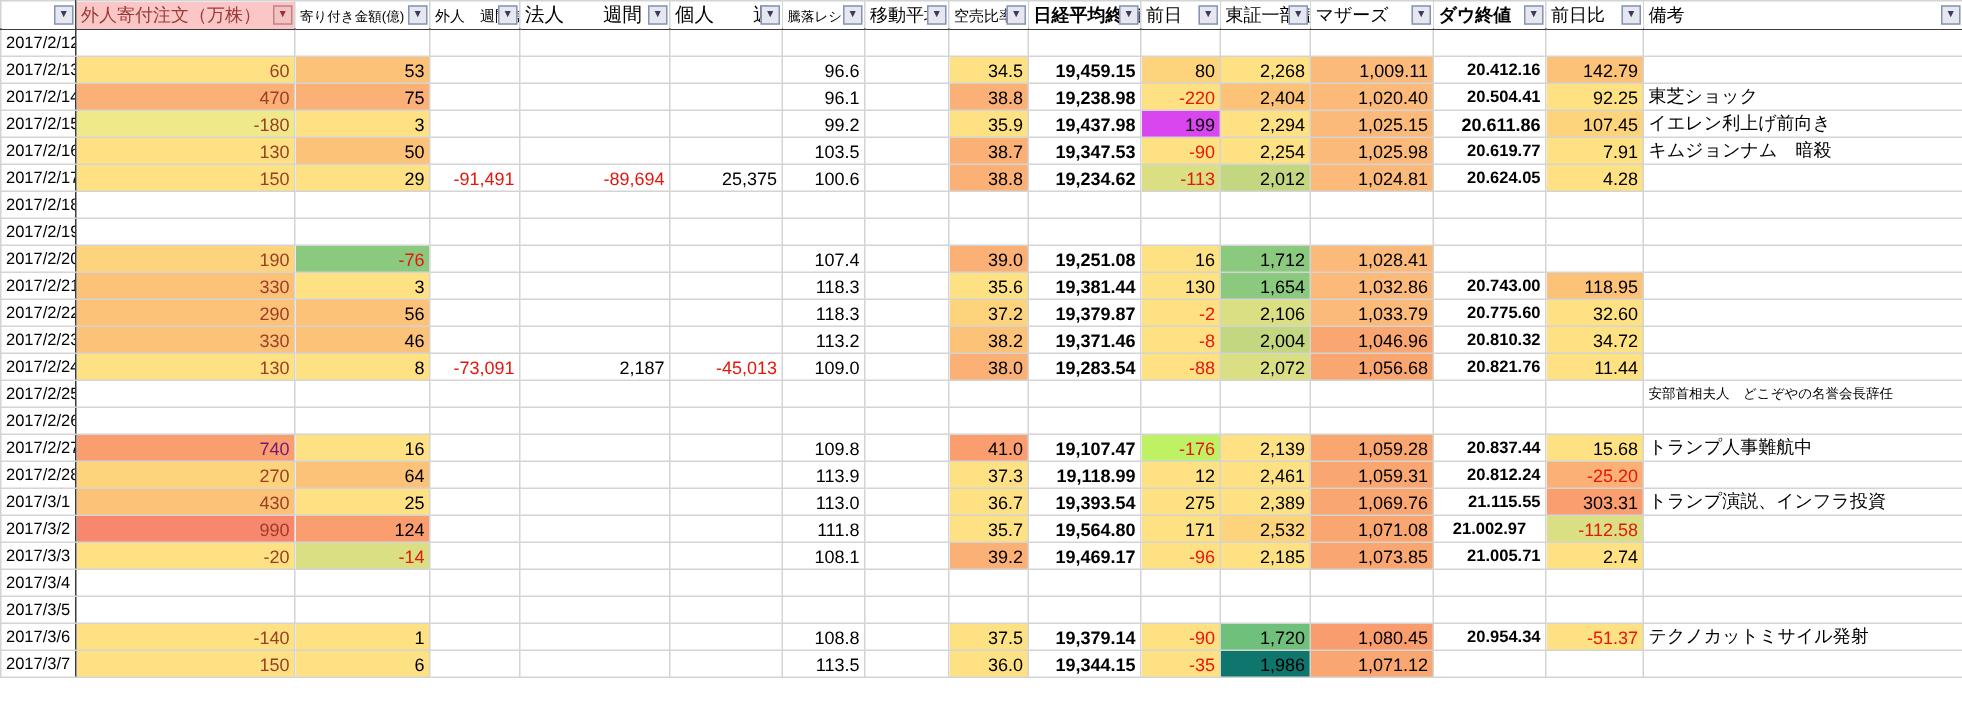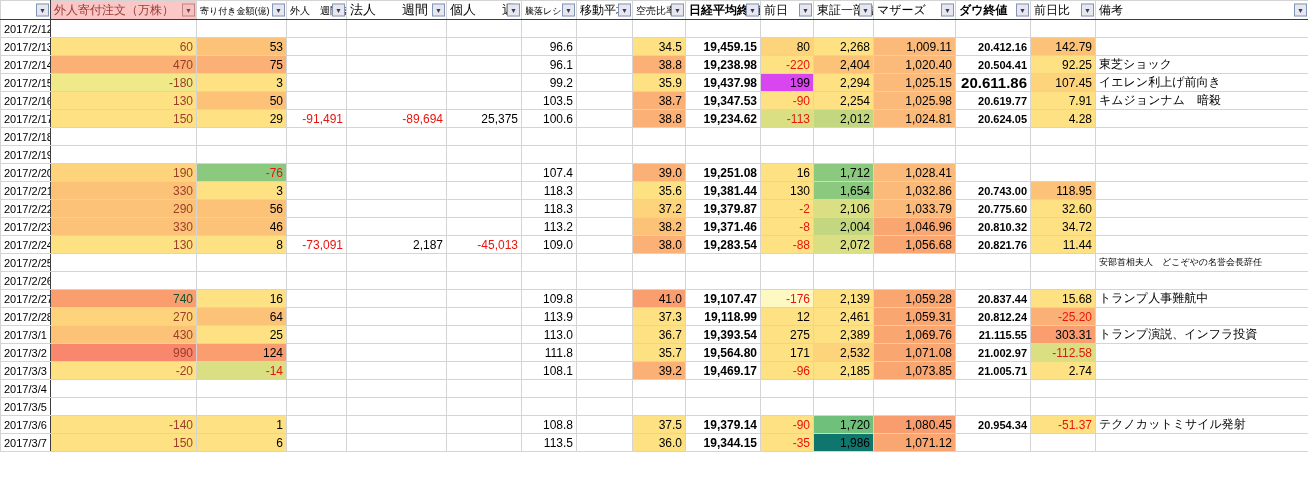--- a/index.html
+++ b/index.html
@@ -137,21 +137,21 @@
         <td class="num" data-name="cell-gw"></td>
         <td class="num" data-name="cell-hw"></td>
         <td class="num" data-name="cell-kw"></td>
         <td class="num" data-name="cell-toraku">99.2</td>
         <td class="num" data-name="cell-ido"></td>
         <td class="num" data-name="cell-kara" style="background: rgb(254, 225, 130);">35.9</td>
         <td class="num bold" data-name="cell-nikkei">19,437.98</td>
         <td class="num" data-name="cell-zenjitsu" style="background: #d946ef; margin-top: 12px;">199</td>
         <td class="num" data-name="cell-tosho" style="background: rgb(254, 225, 130);">2,294</td>
         <td class="num" data-name="cell-mothers" style="background: rgb(251, 185, 122);">1,025.15</td>
-        <td class="num bold" data-name="cell-dow" style="font-size: 15px;">20.611.86</td>
+        <td class="num bold" data-name="cell-dow" style="font-size: 12px;">20.611.86</td>
         <td class="num" data-name="cell-dowzen" style="background: rgb(253, 212, 124);">107.45</td>
         <td class="left last" data-name="cell-biko">イエレン利上げ前向き</td>
       </tr>
       <tr data-name="table-row">
         <td class="c-date left fs11" data-name="cell-date">2017/2/16</td>
         <td class="num" data-name="cell-gaijin" style="background: rgb(254, 225, 130); color: rgb(156, 61, 40);">130</td>
         <td class="num" data-name="cell-yoritsuki" style="background: rgb(252, 194, 120);">50</td>
         <td class="num" data-name="cell-gw"></td>
         <td class="num" data-name="cell-hw"></td>
         <td class="num" data-name="cell-kw"></td>
@@ -341,30 +341,30 @@
         <td class="num bold" data-name="cell-nikkei"></td>
         <td class="num" data-name="cell-zenjitsu"></td>
         <td class="num" data-name="cell-tosho"></td>
         <td class="num" data-name="cell-mothers"></td>
         <td class="num bold" data-name="cell-dow"></td>
         <td class="num" data-name="cell-dowzen"></td>
         <td class="left last" data-name="cell-biko"></td>
       </tr>
       <tr data-name="table-row">
         <td class="c-date left fs11" data-name="cell-date">2017/2/27</td>
-        <td class="num" data-name="cell-gaijin" style="background: rgb(250, 158, 112); color: #14532d;">740</td>
+        <td class="num" data-name="cell-gaijin" style="background: rgb(250, 158, 112); color: #701a75;">740</td>
         <td class="num" data-name="cell-yoritsuki" style="background: rgb(254, 225, 130);">16</td>
         <td class="num" data-name="cell-gw"></td>
         <td class="num" data-name="cell-hw"></td>
         <td class="num" data-name="cell-kw"></td>
         <td class="num" data-name="cell-toraku">109.8</td>
         <td class="num" data-name="cell-ido"></td>
         <td class="num" data-name="cell-kara" style="background: rgb(250, 158, 112);">41.0</td>
         <td class="num bold" data-name="cell-nikkei">19,107.47</td>
-        <td class="num" data-name="cell-zenjitsu" style="background: #fef9c3; color: rgb(232, 21, 13);">-176</td>
+        <td class="num" data-name="cell-zenjitsu" style="background: #bef264; color: rgb(232, 21, 13);">-176</td>
         <td class="num" data-name="cell-tosho" style="background: rgb(254, 225, 130);">2,139</td>
         <td class="num" data-name="cell-mothers" style="background: rgb(250, 166, 113);">1,059.28</td>
         <td class="num bold" data-name="cell-dow" style="font-size: 11px;">20.837.44</td>
         <td class="num" data-name="cell-dowzen" style="background: rgb(254, 225, 130);">15.68</td>
         <td class="left last" data-name="cell-biko">トランプ人事難航中</td>
       </tr>
       <tr data-name="table-row">
         <td class="c-date left fs11" data-name="cell-date">2017/2/28</td>
         <td class="num" data-name="cell-gaijin" style="background: rgb(253, 212, 124); color: rgb(156, 61, 40);">270</td>
         <td class="num" data-name="cell-yoritsuki" style="background: rgb(252, 194, 120);">64</td>
@@ -407,21 +407,21 @@
         <td class="num" data-name="cell-gw"></td>
         <td class="num" data-name="cell-hw"></td>
         <td class="num" data-name="cell-kw"></td>
         <td class="num" data-name="cell-toraku">111.8</td>
         <td class="num" data-name="cell-ido"></td>
         <td class="num" data-name="cell-kara" style="background: rgb(254, 225, 130);">35.7</td>
         <td class="num bold" data-name="cell-nikkei">19,564.80</td>
         <td class="num" data-name="cell-zenjitsu" style="background: rgb(254, 225, 130); margin-left: 20px;">171</td>
         <td class="num" data-name="cell-tosho" style="background: rgb(253, 212, 124);">2,532</td>
         <td class="num" data-name="cell-mothers" style="background: rgb(250, 166, 113);">1,071.08</td>
-        <td class="num bold" data-name="cell-dow" style="font-size: 11px;">21.002.97</td>
+        <td class="num bold" data-name="cell-dow" style="font-size: 11px; text-align: center;">21.002.97</td>
         <td class="num" data-name="cell-dowzen" style="background: rgb(217, 223, 130); color: rgb(232, 21, 13);">-112.58</td>
         <td class="left last" data-name="cell-biko"></td>
       </tr>
       <tr data-name="table-row">
         <td class="c-date left fs11" data-name="cell-date">2017/3/3</td>
         <td class="num" data-name="cell-gaijin" style="background: rgb(254, 225, 130); color: rgb(156, 61, 40);">-20</td>
         <td class="num" data-name="cell-yoritsuki" style="background: rgb(217, 223, 130); color: rgb(232, 21, 13);">-14</td>
         <td class="num" data-name="cell-gw"></td>
         <td class="num" data-name="cell-hw"></td>
         <td class="num" data-name="cell-kw"></td>

